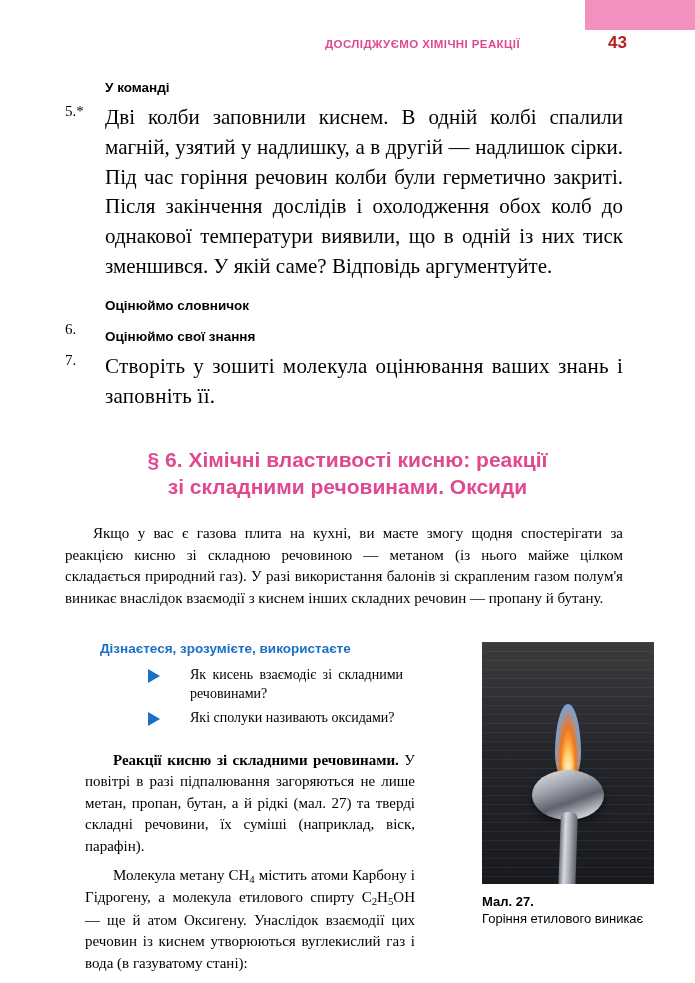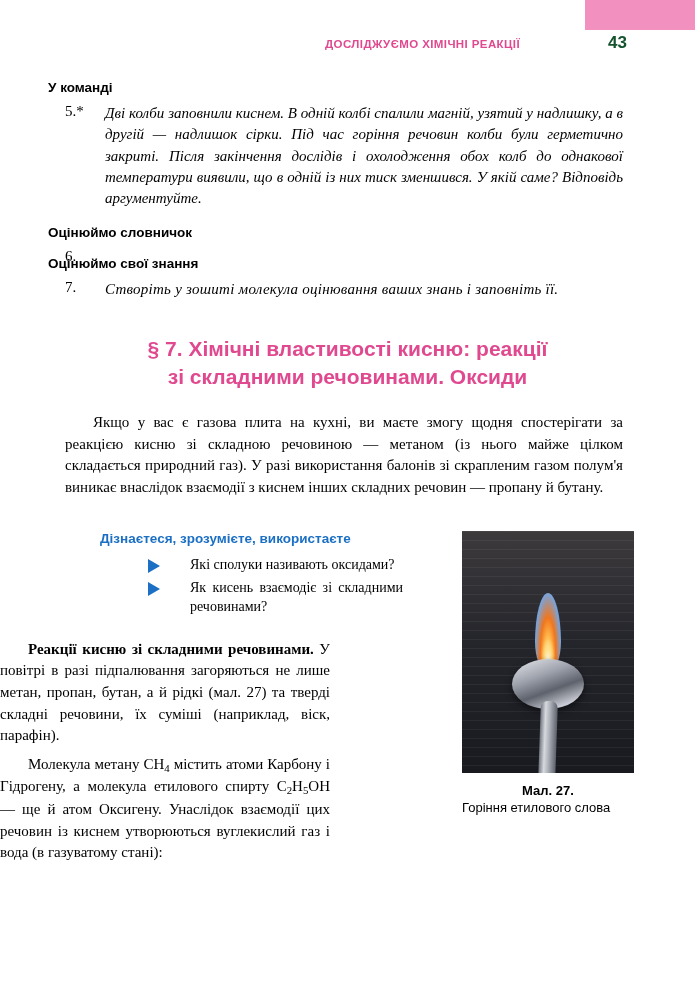--- a/index.html
+++ b/index.html
@@ -44,56 +44,55 @@
     letter-spacing: 0.4px;
     color: #e0498f;
   }
   .header-page-num {
     position: absolute;
     left: 608px;
     top: 0px;
     font-family: "Liberation Sans", sans-serif;
     font-size: 17px;
     font-weight: bold;
-    color: #14532d;
+    color: #b91c1c;
   }
   
   .content {
     position: absolute;
     left: 0;
     top: 80px;
     width: 695px;
   }
   .sec-head {
     font-family: "Liberation Sans", sans-serif;
     font-weight: bold;
     font-size: 13.5px;
     color: #000;
     margin: 0 0 8px 0;
-    padding-left: 48px;
+    padding-left: 105px;
   }
   .ex {
     position: relative;
     padding-left: 105px;
     padding-right: 72px;
     margin-bottom: 16px;
   }
   .ex-num {
     position: absolute;
     left: 65px;
     top: 0;
     font-size: 15px;
     font-family: "Liberation Serif", serif;
   }
   .ex-body {
-    font-size: 15px;
+    font-size: 21px;
     line-height: 1.42;
     text-align: justify;
     text-justify: inter-word;
-    font-style: italic;
   }
   .ex-body.spaced {
     letter-spacing: 0.25px;
   }
   
   .para-title {
     margin-top: 34px;
     text-align: center;
     font-family: "Liberation Sans", sans-serif;
     font-weight: bold;
@@ -139,20 +138,22 @@
     width: 0;
     height: 0;
     border-top: 7px solid transparent;
     border-bottom: 7px solid transparent;
     border-left: 12px solid #1b6fc4;
   }
   
   .lower {
     position: relative;
     margin-top: 22px;
+    padding-left: 65px;
+    margin-left: 20px;
   }
   .lower-text {
     width: 330px;
     font-size: 15px;
     line-height: 1.44;
     text-align: justify;
   }
   .lower-text p { margin: 0 0 7px 0; }
   .lower-text p.first { text-indent: 28px; }
   .bold-run { font-weight: bold; }
@@ -221,21 +222,21 @@
     border-radius: 7px;
     background: linear-gradient(90deg, #70747e 0%, #d7dade 30%, #aeb2ba 55%, #5c606a 100%);
   }
   .fig-caption {
     margin-top: 9px;
     font-family: "Liberation Sans", sans-serif;
     font-size: 13px;
     line-height: 1.32;
     color: #000;
   }
-  .fig-caption .fig-label { font-weight: bold; display: block; text-align: center; }
+  .fig-caption .fig-label { font-weight: bold; display: block; }
 </style>
 </head>
 <body>
 
 <div class="page">
 
   <div class="pink-tab"></div>
 
   <div class="header">
     <div class="header-title">ДОСЛІДЖУЄМО ХІМІЧНІ РЕАКЦІЇ</div>
@@ -255,53 +256,53 @@
       <div class="ex-num">6.</div>
     </div>
 
     <div class="sec-head">Оцінюймо свої знання</div>
     <div class="ex">
       <div class="ex-num">7.</div>
       <div class="ex-body spaced">Створіть у зошиті молекула оцінювання ваших знань і заповніть її.</div>
     </div>
 
     <div class="para-title">
-      <div>§ 7. Хімічні властивості кисню: реакції</div>
+      <div>§ 6. Хімічні властивості кисню: реакції</div>
       <div>зі складними речовинами. Оксиди</div>
     </div>
 
     <div class="intro">Якщо у вас є газова плита на кухні, ви маєте змогу щодня спостерігати за реакцією кисню зі складною речовиною — метаном (із нього майже цілком складається природний газ). У разі використання балонів зі скрапленим газом полум'я виникає внаслідок взаємодії з киснем інших складних речовин — пропану й бутану.</div>
 
     <div class="learn-head">Дізнаєтеся, зрозумієте, використаєте</div>
     <div class="learn-list">
       <div class="learn-item">
         <span class="tri"></span>
-        <span>Які сполуки називають оксидами?</span>
+        <span>Як кисень взаємодіє зі складними речовинами?</span>
       </div>
       <div class="learn-item">
         <span class="tri"></span>
-        <span>Як кисень взаємодіє зі складними речовинами?</span>
+        <span>Які сполуки називають оксидами?</span>
       </div>
     </div>
 
     <div class="lower">
       <div class="lower-text">
         <p class="first"><span class="bold-run">Реакції кисню зі складними речовинами.</span><span> У повітрі в разі підпалювання загоряються не лише метан, пропан, бутан, а й рідкі (мал. 27) та тверді складні речовини, їх суміші (наприклад, віск, парафін).</span></p>
         <p class="first"><span>Молекула метану CH</span><sub>4</sub><span> містить атоми Карбону і Гідрогену, а молекула етилового спирту C</span><sub>2</sub><span>H</span><sub>5</sub><span>OH — ще й атом Оксигену. Унаслідок взаємодії цих речовин із киснем утворюються вуглекислий газ і вода (в газуватому стані):</span></p>
       </div>
 
       <div class="figure">
         <div class="fig-img">
           <div class="fig-bg"></div>
           <div class="flame"></div>
           <div class="flame-core"></div>
           <div class="spoon-bowl"></div>
           <div class="spoon-handle"></div>
         </div>
         <div class="fig-caption">
           <span class="fig-label">Мал. 27.</span>
-          <span>Горіння етилового слова</span>
+          <span>Горіння етилового виникає</span>
         </div>
       </div>
     </div>
 
   </div>
 </div>
 
 </body></html>

